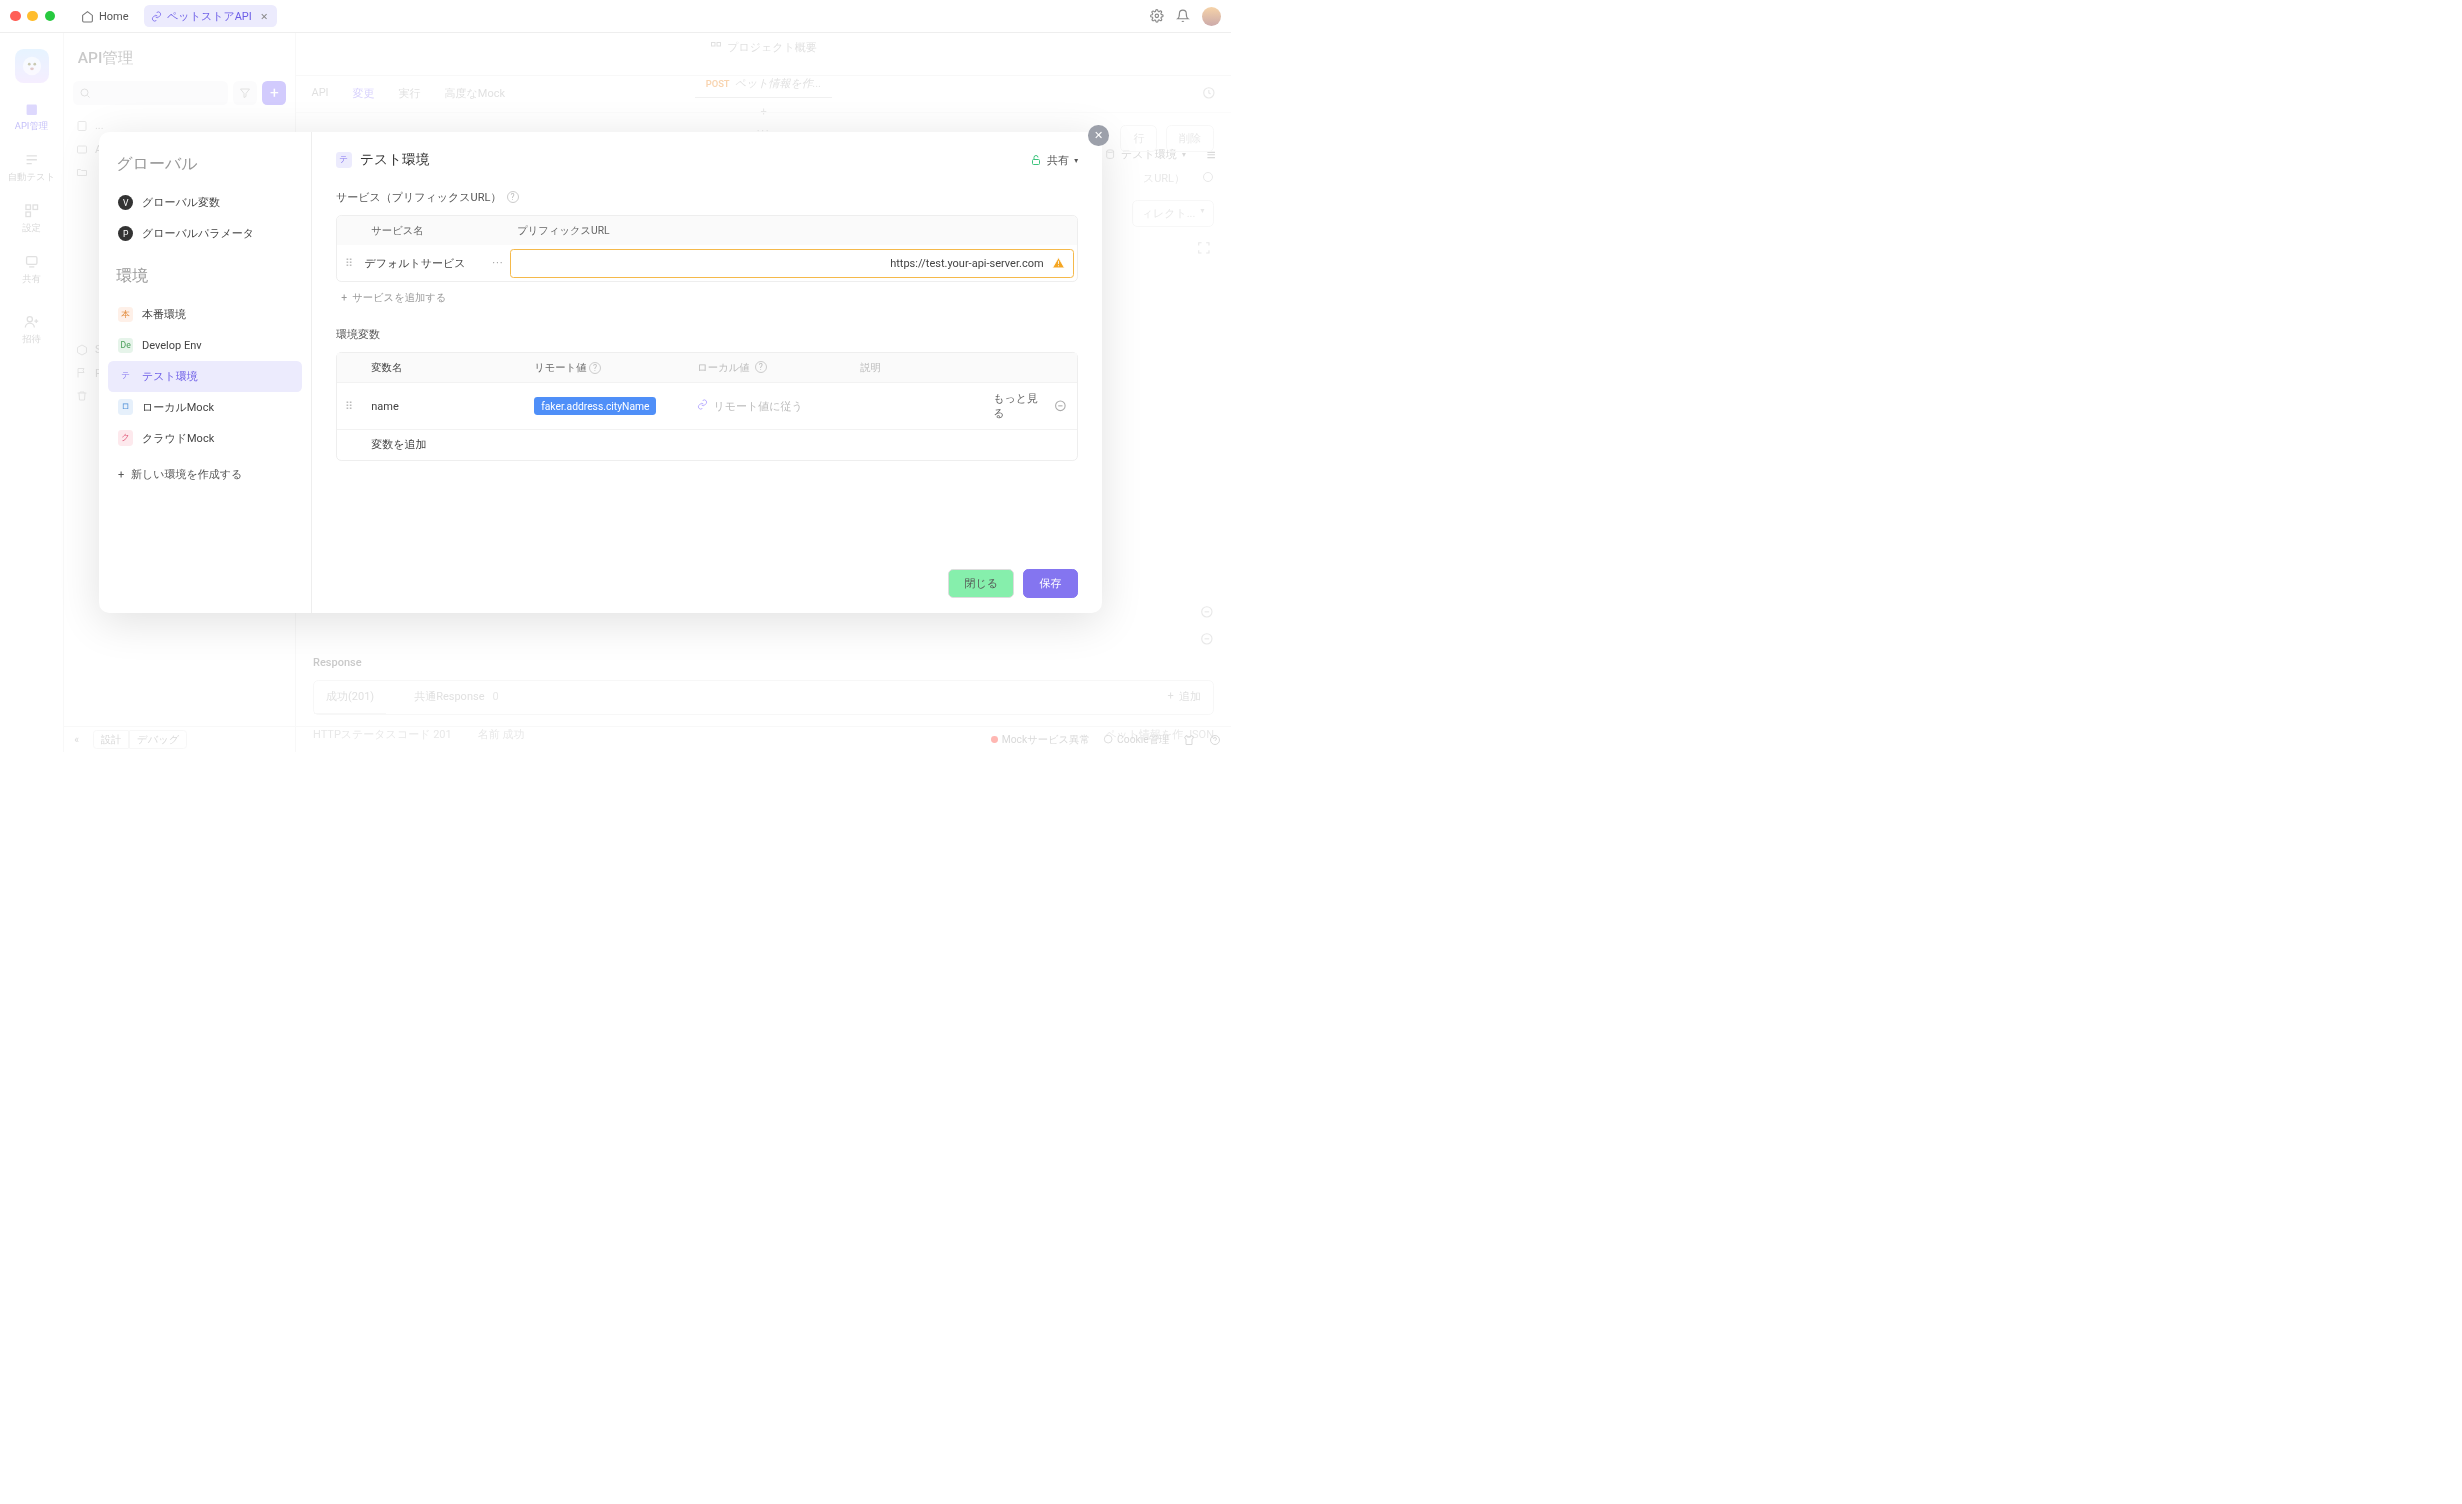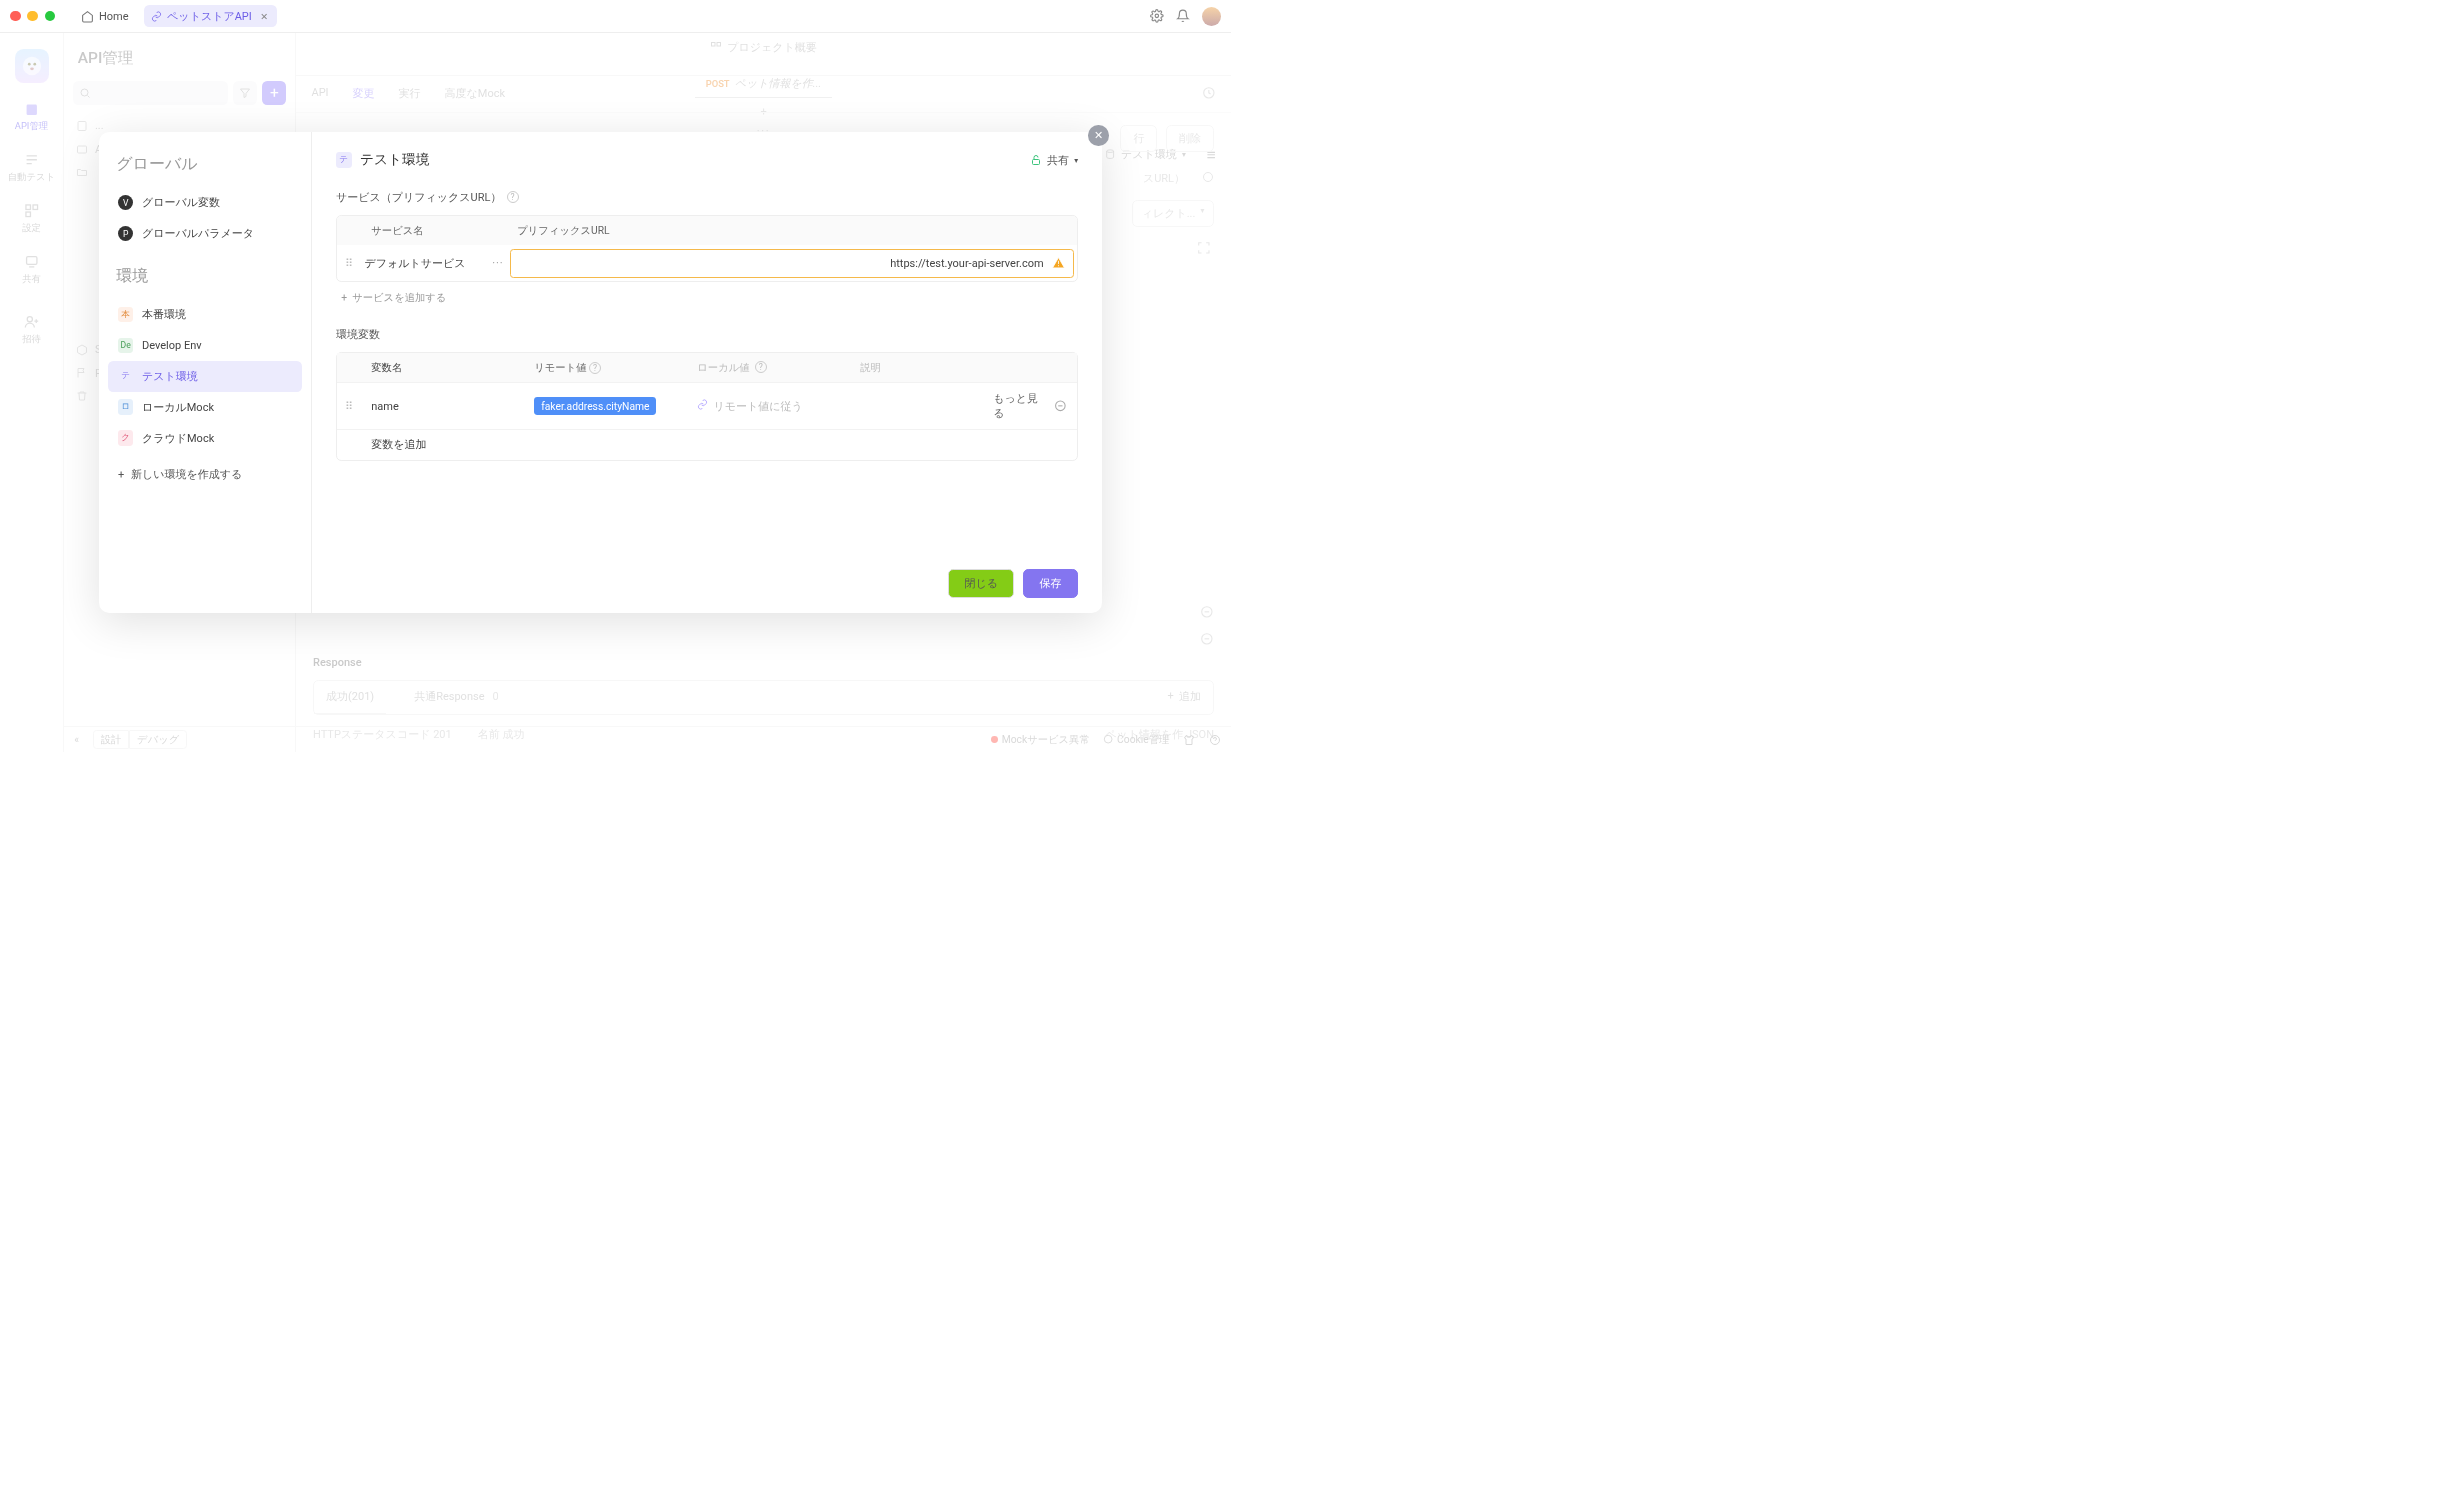--- a/index.html
+++ b/index.html
@@ -95,21 +95,21 @@
 .drag-c { width:24px; color:#bbb; display:flex; justify-content:center;}
 .vname { width:163px; color:#444;}
 .vremote { width:163px;}
 .vlocal { width:163px; color:#bbb; display:flex; gap:5.2px;}
 .vdesc { flex:1; color:#bbb;}
 .vact { width:94px; display:flex; gap:8.6px; color:#888; justify-content:flex-end; align-items:center;}
 .tag-blue { background:#4f8ff8; color:#fff; padding:2.6px 6.9px; border-radius:3.4px; font-size:10.3px; display:inline-block;}
 .placeholder-row { color:#bbb; }
 .modal-footer { margin-top:auto; display:flex; gap:8.6px; justify-content:flex-end; padding-top:13.7px;}
 .btn { padding: 6px 15.5px; border-radius:5.2px; font-size:11px; cursor:pointer;}
-.btn-default { background:#84cc16; border:0.9px solid #ddd; color:#555;}
+.btn-default { background:#86efac; border:0.9px solid #ddd; color:#555;}
 .btn-primary { background:#8475f0; border:0.9px solid #8475f0; color:#fff;}
 svg { display:block; }
 </style>
 </head>
 <body>
 
 <div class="window-chrome">
   <div class="traffic-lights">
     <span class="tl-red"></span>
     <span class="tl-yellow"></span>

